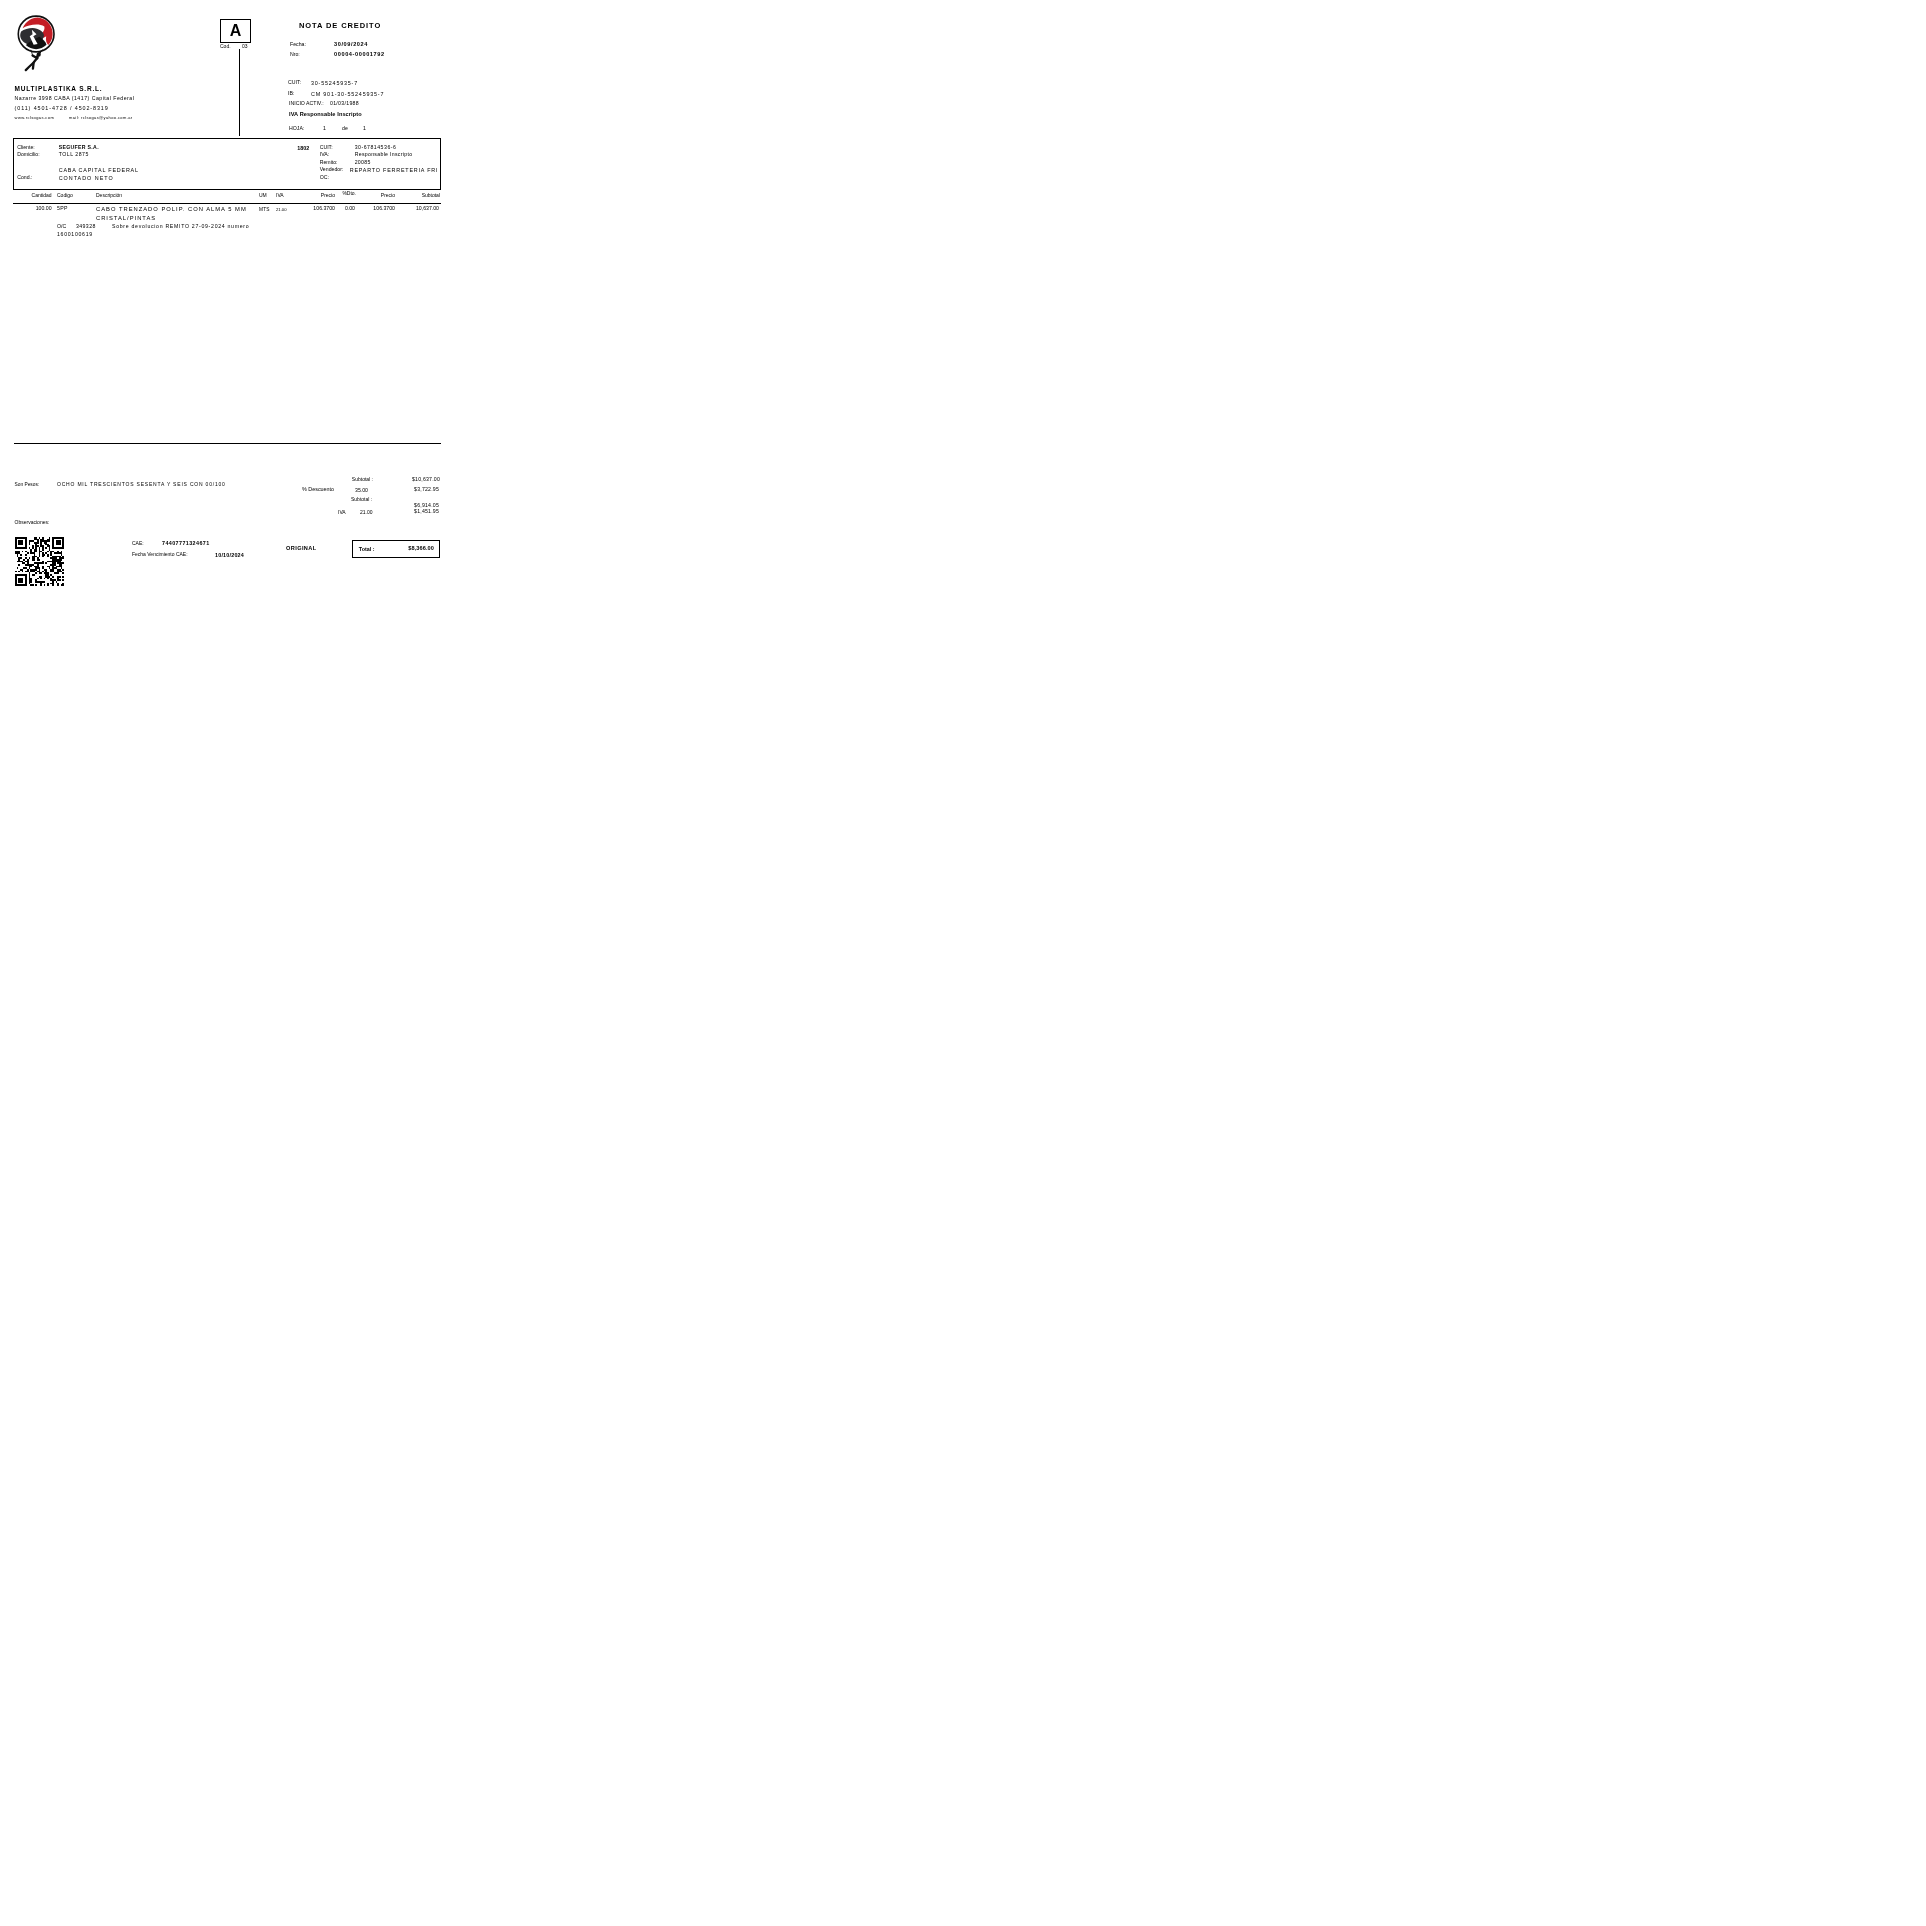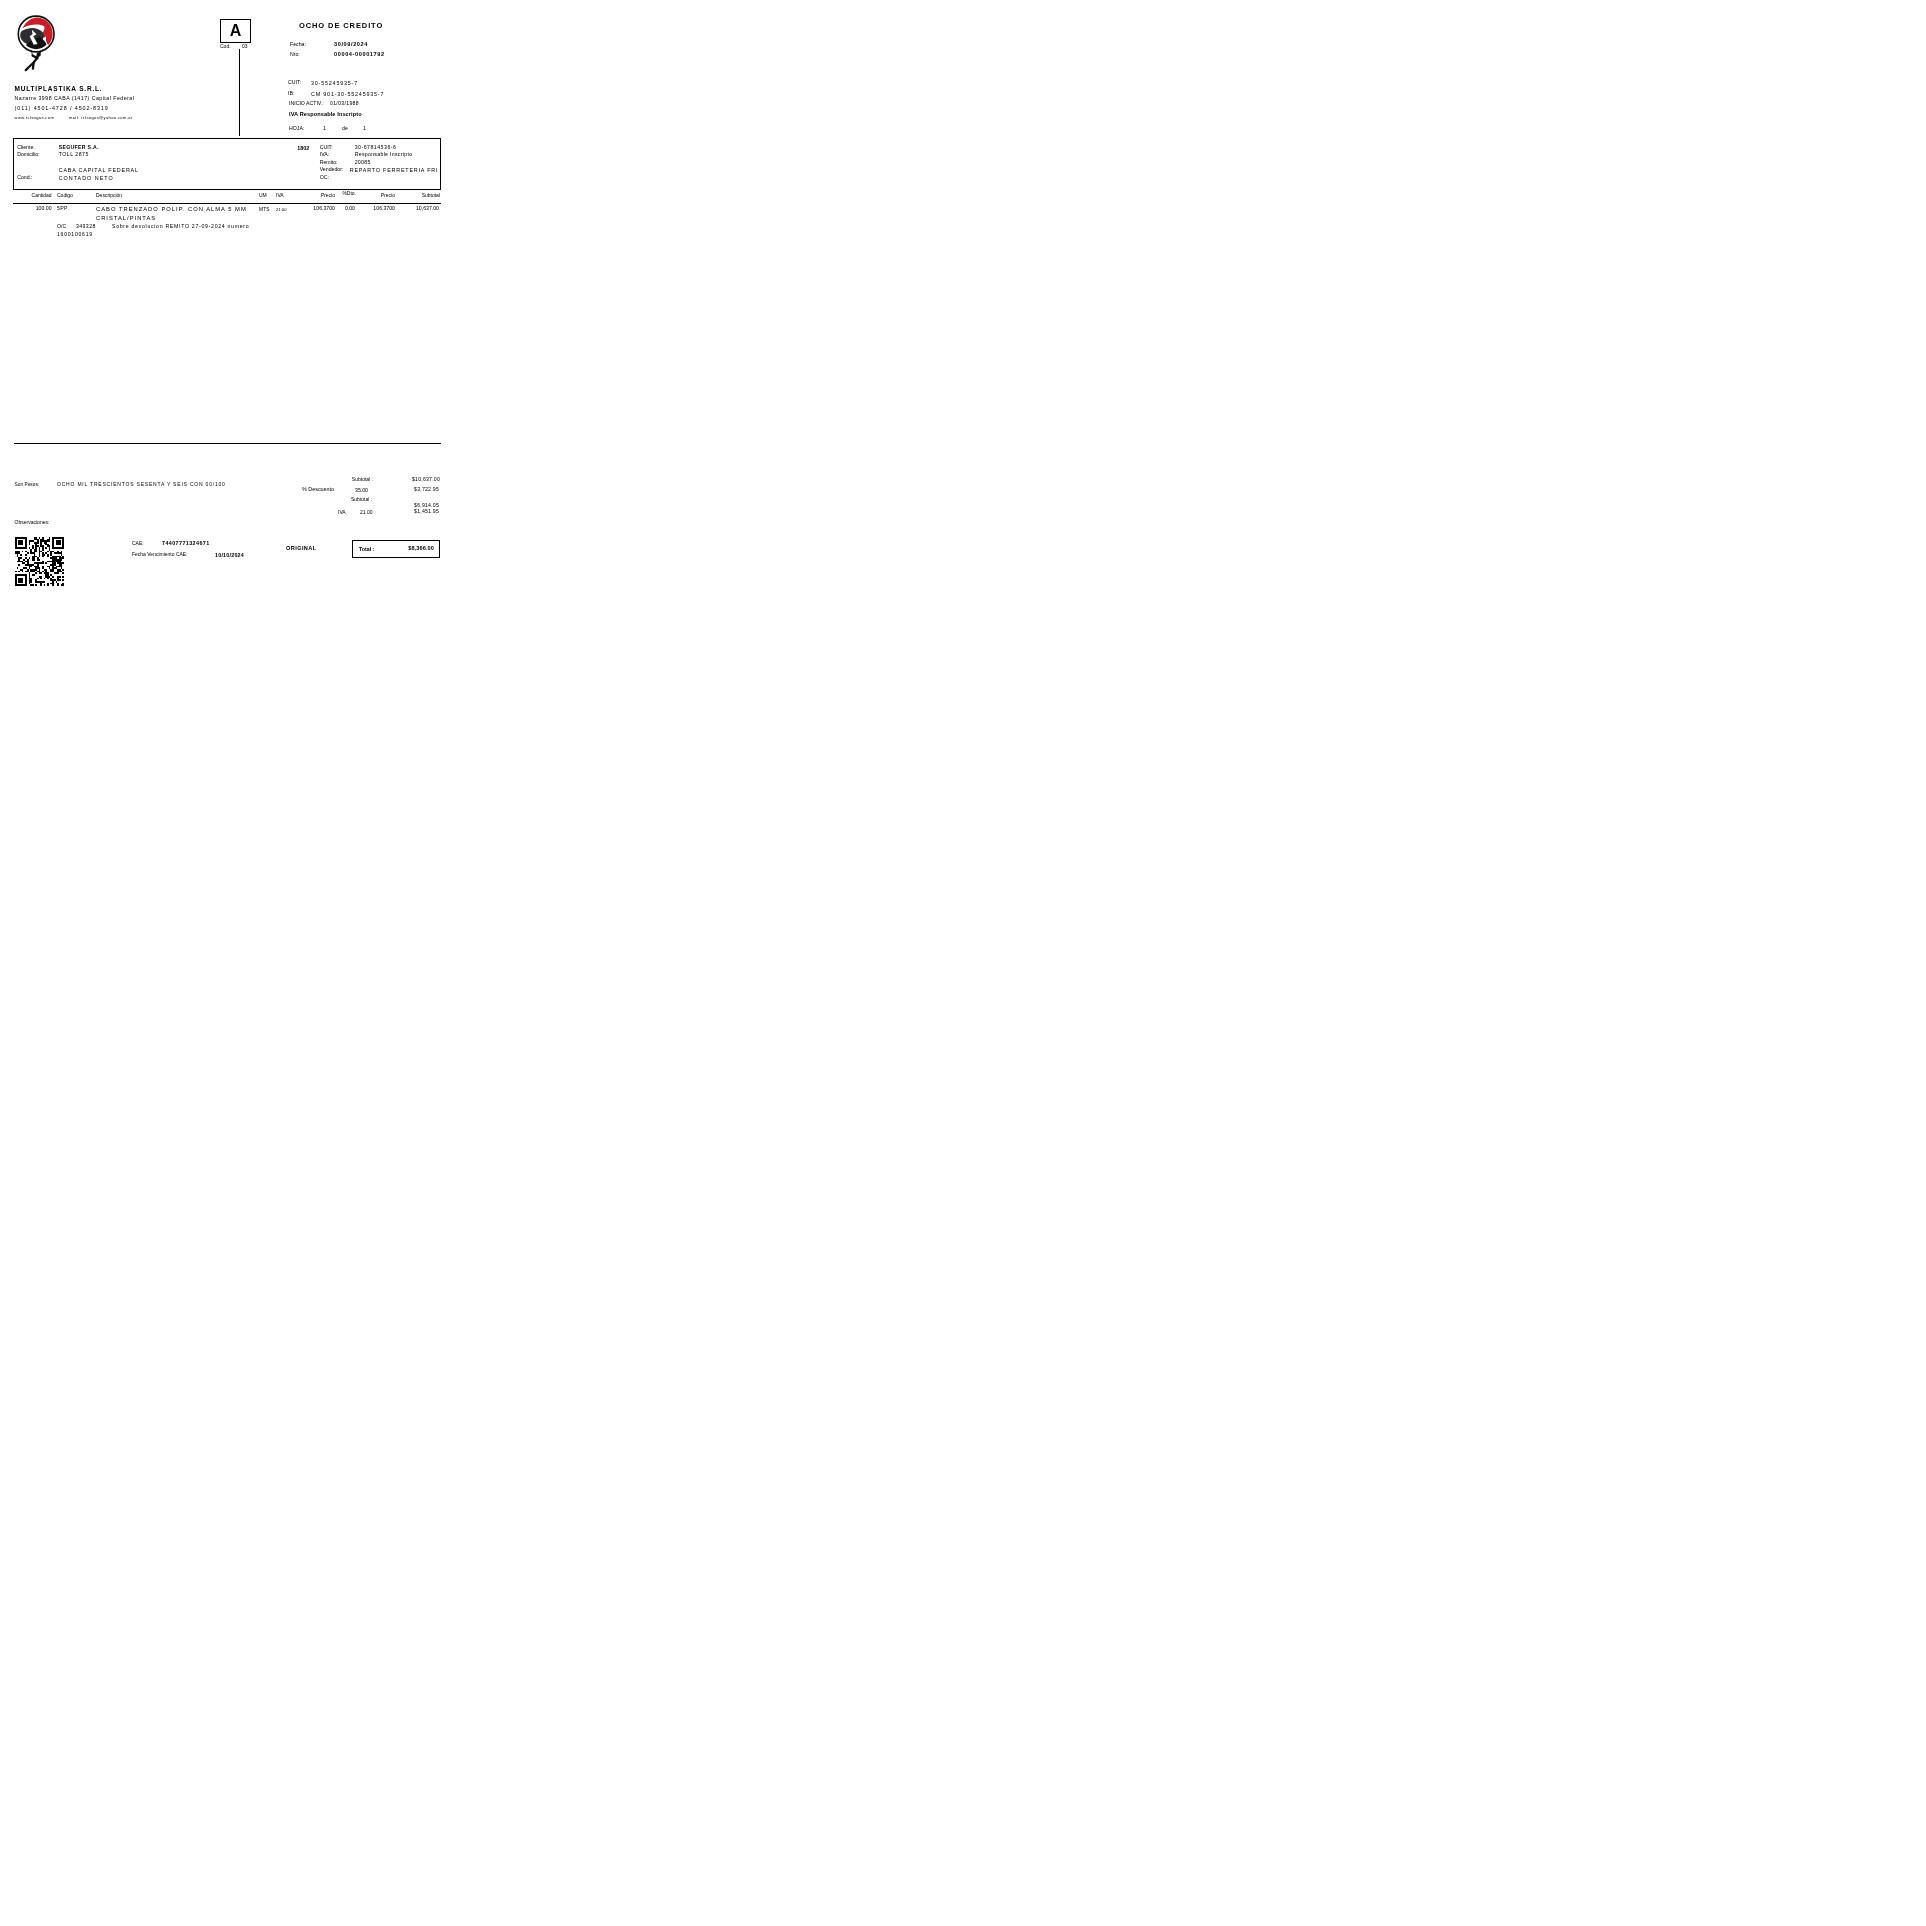--- a/index.html
+++ b/index.html
@@ -49,21 +49,21 @@
   <div class="a" style="left:14.6px;top:116px;font-size:4px;letter-spacing:0.4px;">www.rclsogas.com</div>
   <div class="a" style="left:69px;top:116px;font-size:4px;letter-spacing:0.4px;">mail: rclsogas@yahoo.com.ar</div>
 
   <div class="abox">
     <span class="b" style="font-size:16px;line-height:21.6px;">A</span>
   </div>
   <div class="a" style="left:220px;top:44px;font-size:5px;">Cod.</div>
   <div class="a" style="left:242px;top:44px;font-size:5px;">03</div>
   <div class="hl" style="left:239px;top:49px;width:1px;height:87px;"></div>
 
-  <div class="a b" style="left:299px;top:22px;font-size:7.5px;letter-spacing:0.9px;">OCHO DE CREDITO</div>
+  <div class="a b" style="left:299px;top:22px;font-size:7.5px;letter-spacing:0.9px;">NOTA DE CREDITO</div>
 
   <div class="a" style="left:290px;top:42px;font-size:5.2px;">Fecha:</div>
   <div class="a b" style="left:334px;top:41px;font-size:5.6px;letter-spacing:0.6px;">30/09/2024</div>
 
   <div class="a" style="left:290px;top:52px;font-size:5.2px;">Nro:</div>
   <div class="a b" style="left:334px;top:51px;font-size:5.6px;letter-spacing:0.6px;">00004-00001792</div>
 
   <div class="a" style="left:288px;top:80px;font-size:5.2px;">CUIT:</div>
   <div class="a" style="left:311px;top:80px;font-size:5.4px;letter-spacing:0.8px;">30-55245935-7</div>
 

